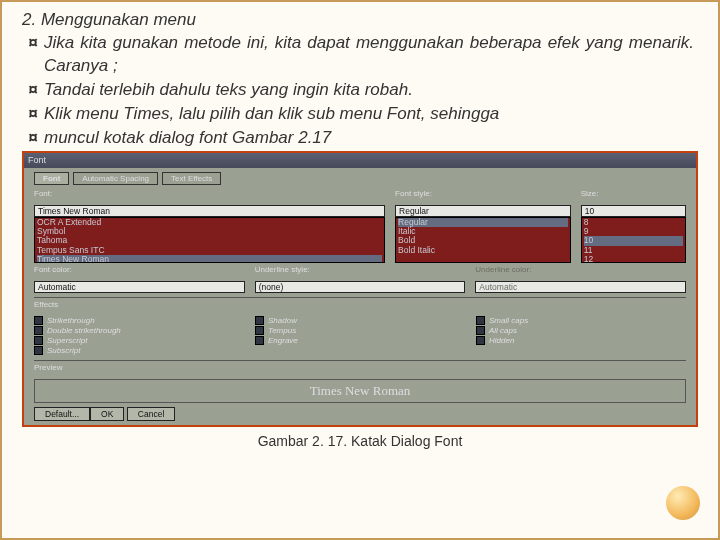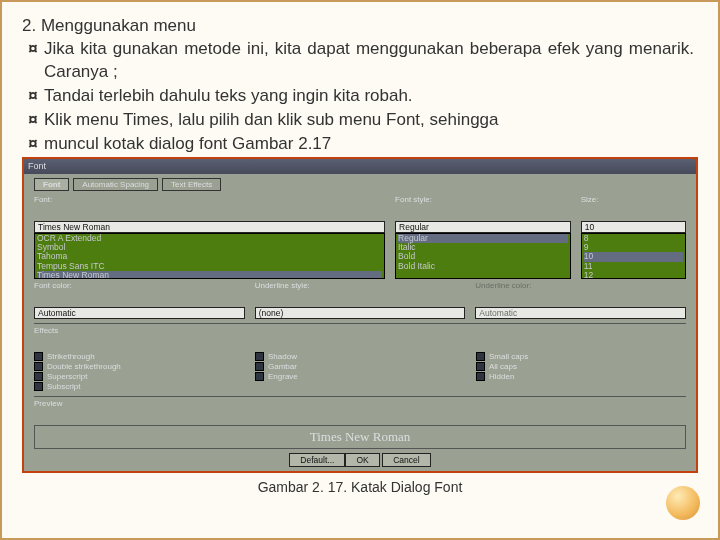--- a/index.html
+++ b/index.html
@@ -1,43 +1,43 @@
 <!DOCTYPE html>
 <html><head>
 <meta charset="utf-8">
 <style>
   * { box-sizing: border-box; margin: 0; padding: 0; }
   body { width: 720px; height: 540px; background: #fdfbf4; border: 2px solid #c89a5a; font-family: Arial, sans-serif; color: #333; position: relative; }
-  .content { padding: 14px 24px 0 20px; }
+  .content { padding: 8px 24px 0 20px; font-style: italic; }
   .heading-line { font-size: 17px; margin-bottom: 2px; }
   .bullet-row { display: flex; font-size: 17px; line-height: 1.35; margin-bottom: 1px; }
   .bmark { width: 22px; flex-shrink: 0; text-align: center; font-weight: bold; }
   .btext { flex: 1; text-align: justify; }
   .dlg { margin: 0 20px; background: #9ba192; border: 2px solid #c2410c; font-family: Tahoma, Arial, sans-serif; font-size: 9px; color: #dcdde0; }
   .dlg-title { background: linear-gradient(#5a5f72,#464a5a); height: 15px; display: flex; align-items: center; padding: 0 4px; }
   .dlg-body { padding: 4px 10px 4px 10px; }
   .tabs { display: flex; gap: 4px; margin-bottom: 4px; font-size: 8px; }
   .tab { padding: 1px 8px; border: 1px solid #333; background: #9ba192; }
   .tab.active { background: #aab0a1; font-weight: bold; }
   .row { display: flex; gap: 10px; margin-bottom: 2px; }
   .col { flex: 1; }
-  .lbl { font-size: 8px; margin-bottom: 17px; }
+  .lbl { font-size: 8px; margin-bottom: 7px; }
   .field { background: #e8e8e4; border: 1px solid #222; color: #111; padding: 1px 3px; font-size: 8.5px; height: 12px; display: flex; align-items: center; }
-  .listbox { background: #4d7c0f; border: 1px solid #000; color: #c7c9d0; font-size: 8.5px; height: 46px; overflow: hidden; padding: 0 2px; line-height: 1.1; }
+  .listbox { background: #7f1d1d; border: 1px solid #000; color: #c7c9d0; font-size: 8.5px; height: 46px; overflow: hidden; padding: 0 2px; line-height: 1.1; }
   .listbox .sel { background: #646c82; }
   .dis { color: #6a6e66; }
   .sep { border-top: 1px solid #555; margin: 4px 0 2px; }
-  .fx { display: flex; gap: 11px; }
+  .fx { display: flex; gap: 11px; font-style: italic; }
   .fx-col { flex: 1; }
   .fx-item { display: flex; align-items: center; gap: 4px; font-size: 8px; line-height: 1.25; }
   .cb { width: 9px; height: 9px; background: #2f3540; border: 1px solid #000; display: inline-block; }
   .preview { border: 1px solid #555; height: 24px; margin: 2px 0 4px; display: flex; align-items: center; justify-content: center; background: #9ba192; }
   .pvtext { font-family: "Times New Roman", serif; color: #dcdde0; font-size: 13px; }
   .note { font-size: 8px; margin-bottom: 3px; }
-  .btns { display: flex; justify-content: center; }
+  .btns { display: flex; justify-content: flex-start; }
   .btn { border: 1px solid #222; background: #b2b7a9; color: #111; font-size: 8.5px; padding: 1px 10px; }
   .caption { text-align: center; font-weight: normal; font-size: 14px; margin-top: 6px; }
   .orb { position: absolute; right: 18px; bottom: 18px; width: 34px; height: 34px; border-radius: 50%; background: radial-gradient(circle at 35% 30%, #ffe7a6, #f0a733 60%, #c97612); opacity:.8; }
 </style>
 </head>
 <body>
 
 <div class="content">
   <div class="heading-line">2. Menggunakan menu</div>
 
@@ -141,21 +141,21 @@
             <span>Subscript</span>
           </div>
       </div>
       <div class="fx-col">
         <div class="fx-item">
             <span class="cb"></span>
             <span>Shadow</span>
           </div>
         <div class="fx-item">
             <span class="cb"></span>
-            <span>Gambar</span>
+            <span>Tempus</span>
           </div>
         <div class="fx-item">
             <span class="cb"></span>
             <span>Engrave</span>
           </div>
       </div>
       <div class="fx-col">
         <div class="fx-item">
             <span class="cb"></span>
             <span>Small caps</span>

